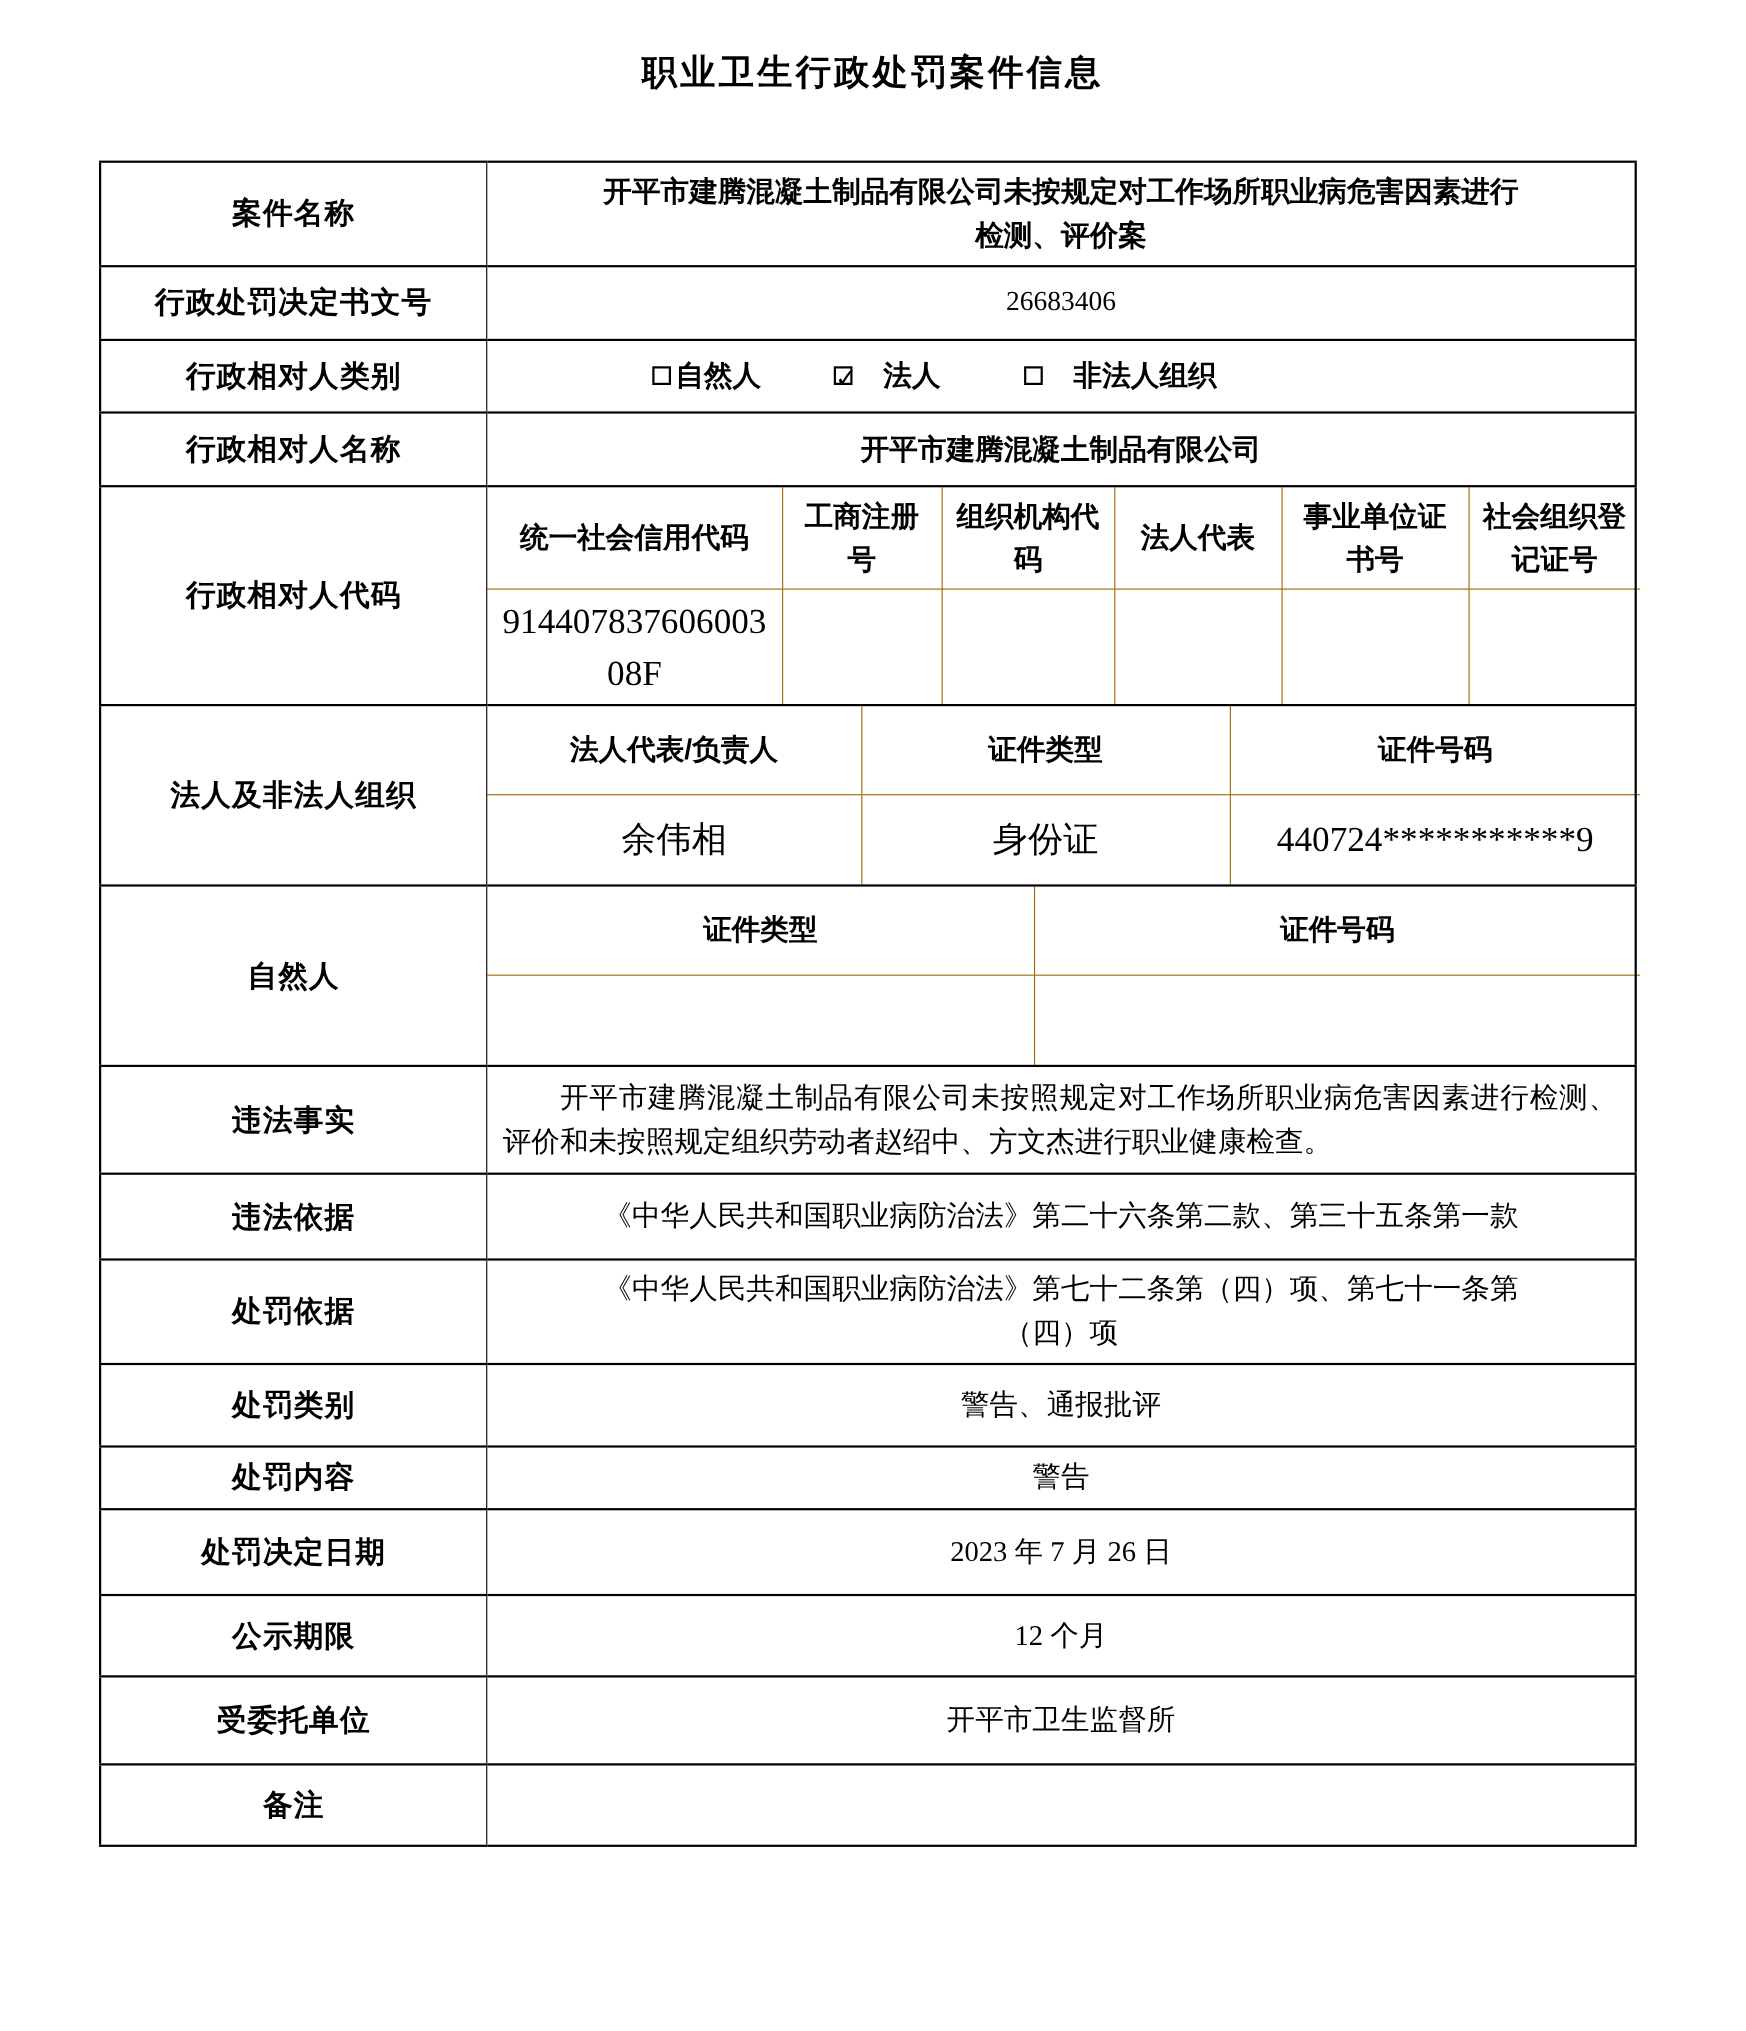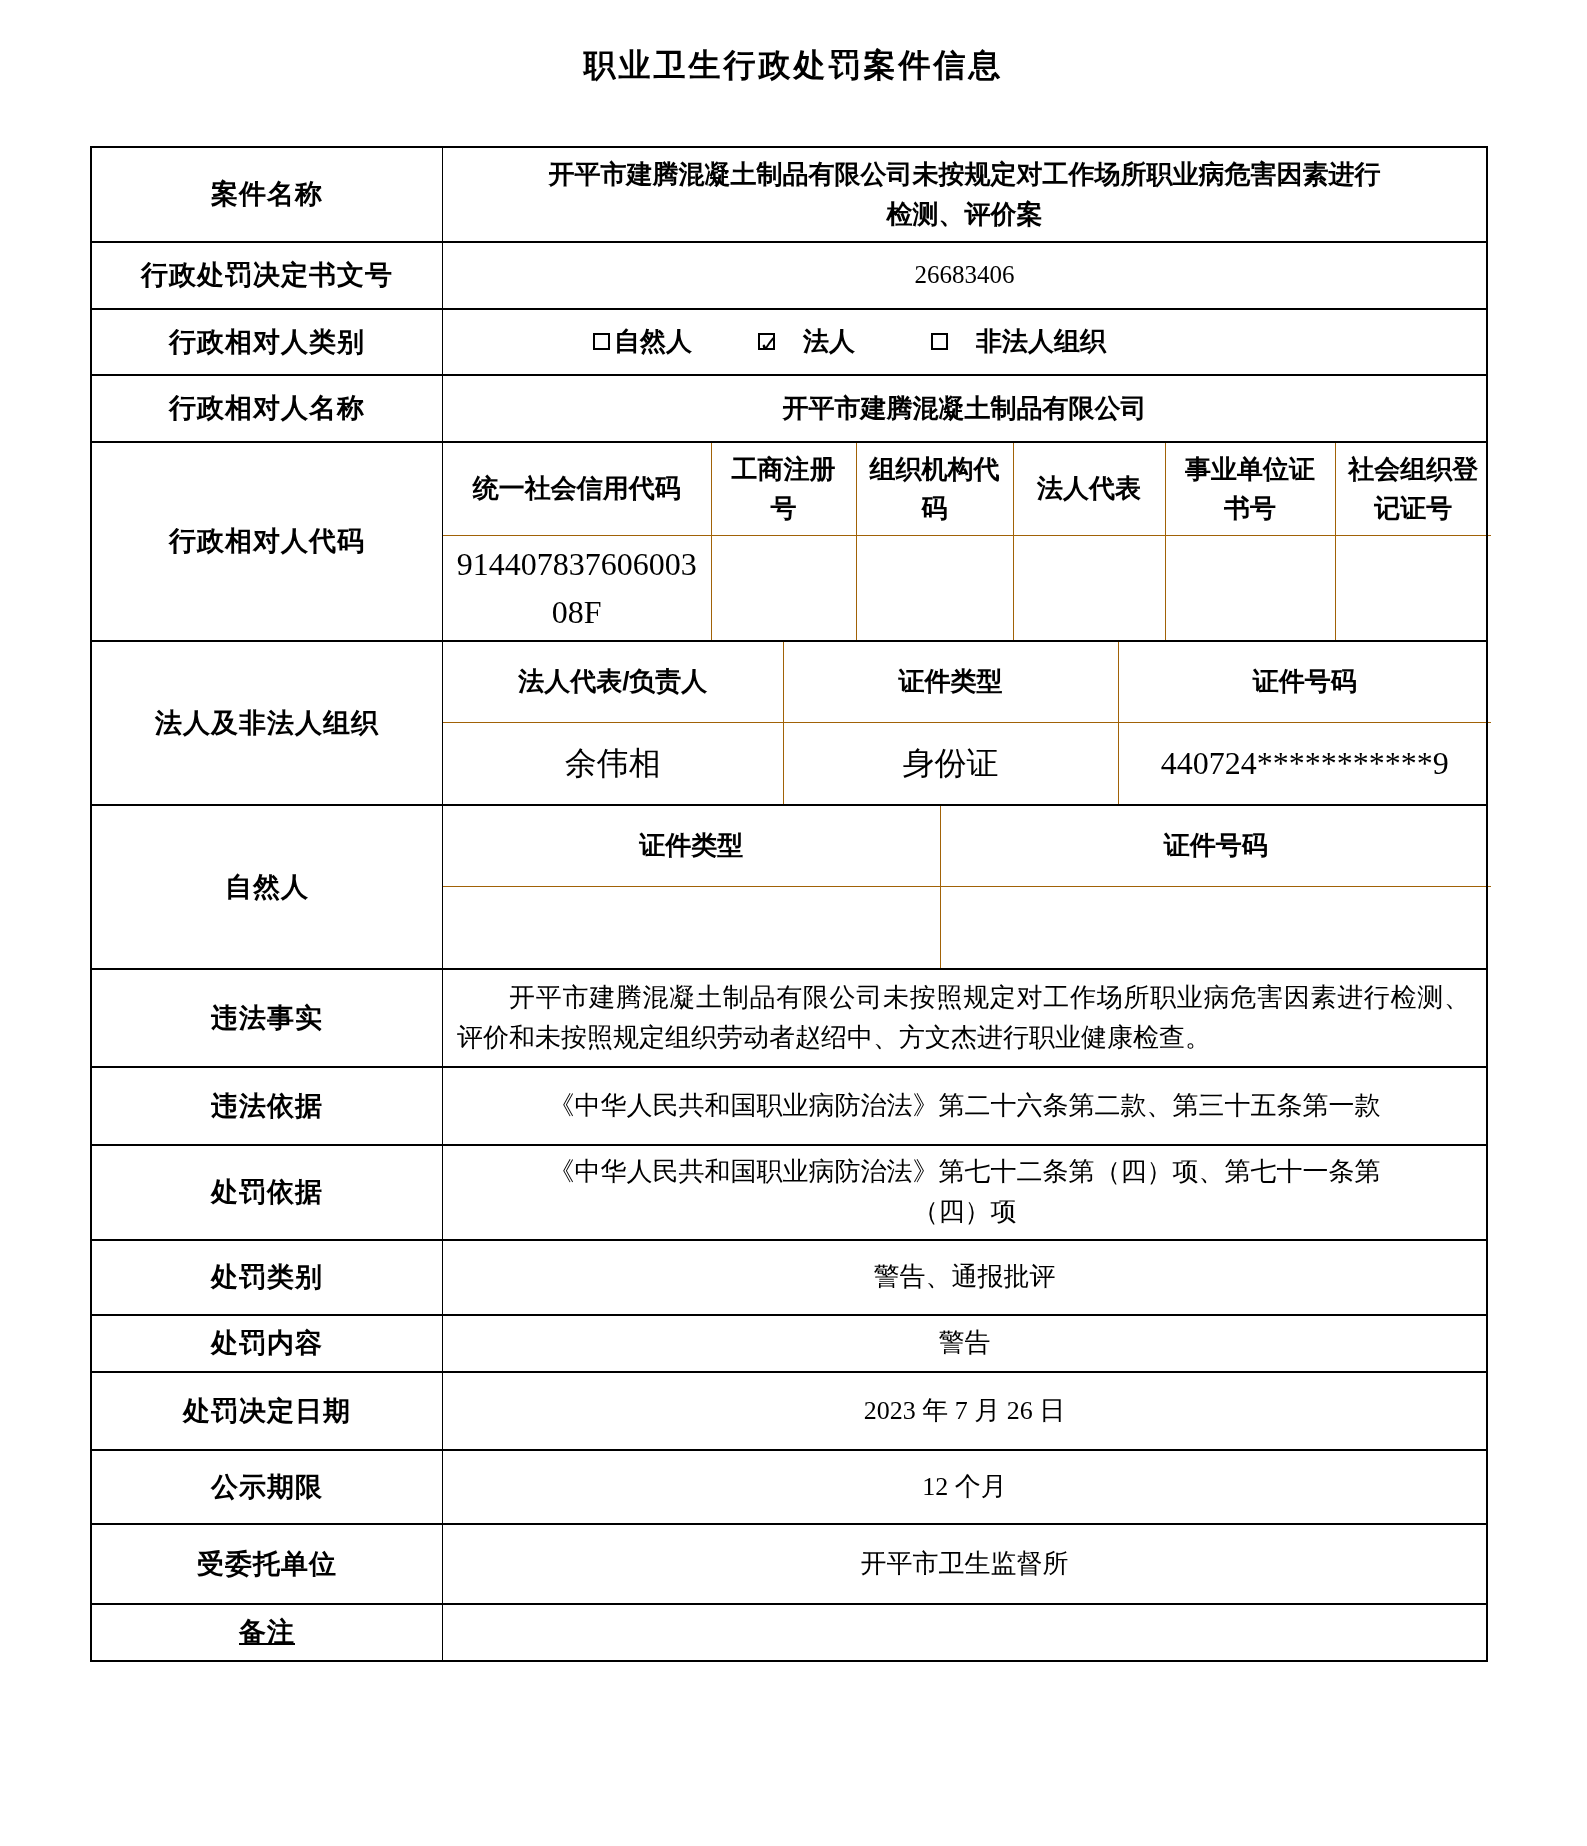--- a/index.html
+++ b/index.html
@@ -277,19 +277,19 @@
       <th class="lbl">公示期限</th>
       <td class="val">12 个月</td>
     </tr>
 
 
     <tr style="height:80px;">
       <th class="lbl">受委托单位</th>
       <td class="val">开平市卫生监督所</td>
     </tr>
 
-    <tr style="height:57px;text-decoration:underline;">
+    <tr style="height:74px;">
       <th class="lbl">备注</th>
       <td class="val"></td>
     </tr>
 
   </tbody>
 </table>
 
 </body></html>

